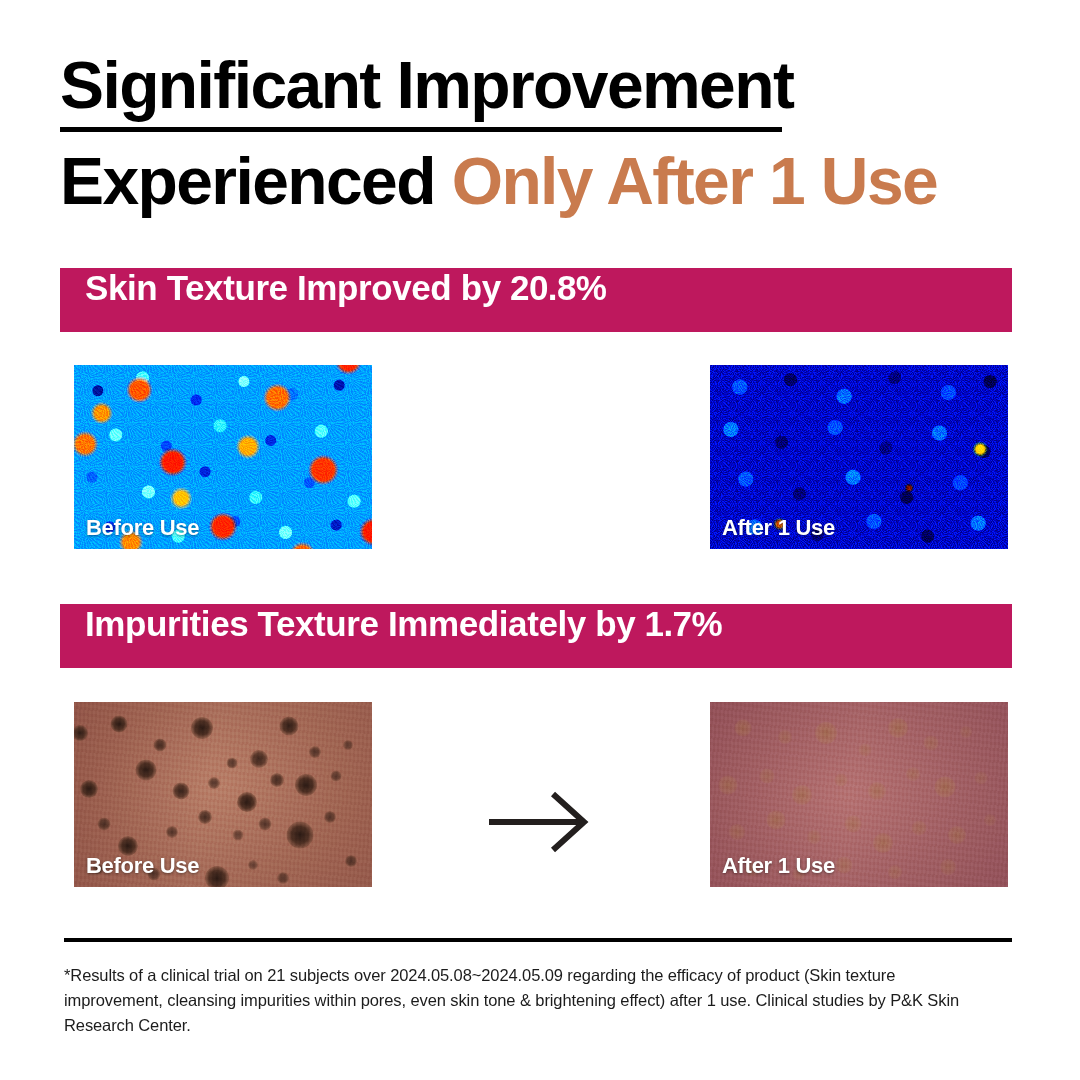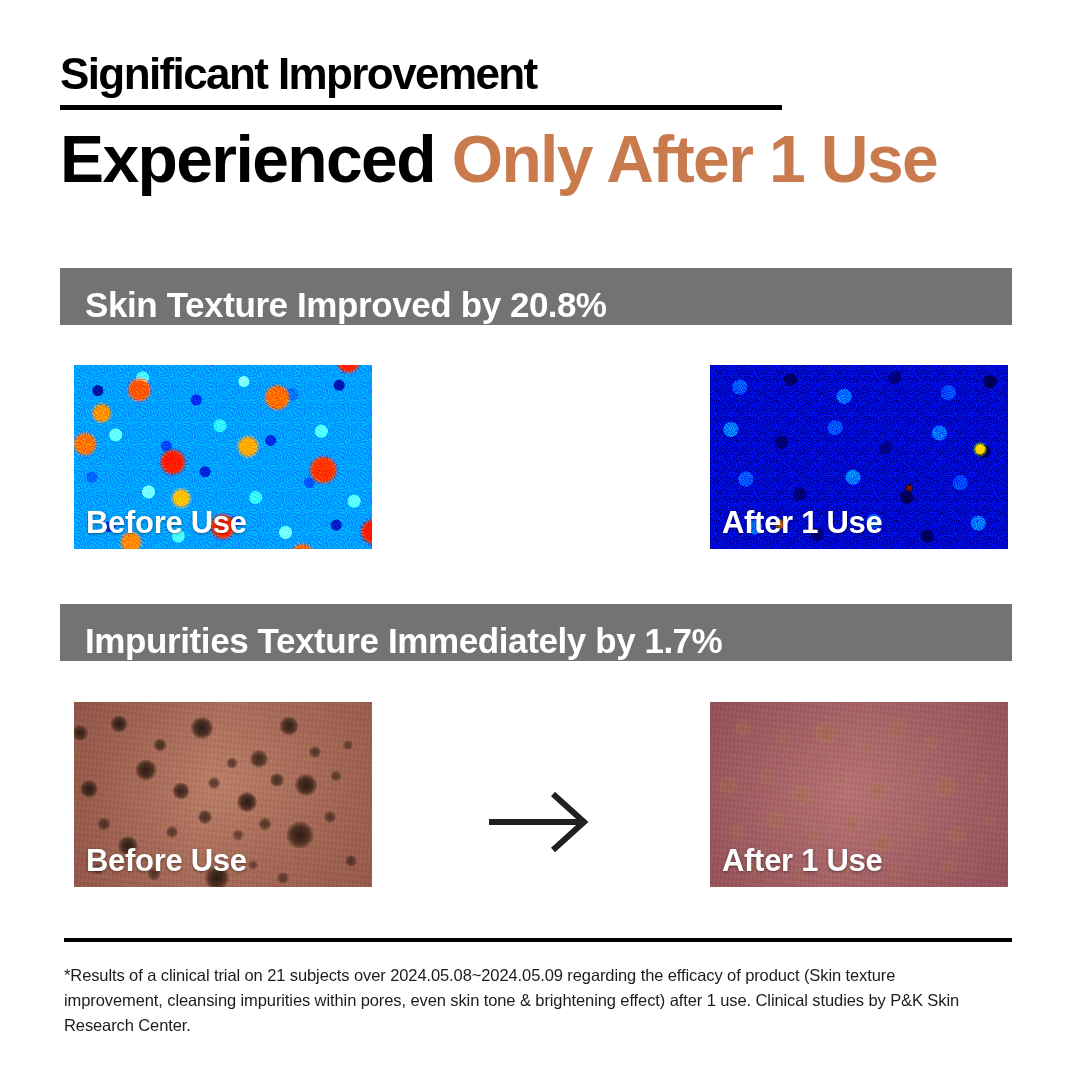--- a/index.html
+++ b/index.html
@@ -16,21 +16,21 @@
   }
 
   
   .headline {
     position: absolute;
     left: 60px;
     top: 52px;
     width: 980px;
   }
   .headline-line1 {
-    font-size: 44px;
+    font-size: 66px;
     font-weight: 700;
     line-height: 1.02;
     color: #000000;
     letter-spacing: -1.6px;
     display: inline-block;
     white-space: nowrap;
   }
   .headline-underline {
     width: 722px;
     height: 5px;
@@ -46,24 +46,24 @@
     white-space: nowrap;
   }
   .hl-black { color: #000000; }
   .hl-accent { color: #C97B4E; }
 
   
   .banner {
     position: absolute;
     left: 60px;
     width: 952px;
-    height: 57px;
-    background: #737373;
+    height: 64px;
+    background: #be185d;
     display: flex;
-    align-items: flex-end;
+    align-items: flex-start;
     box-sizing: border-box;
     padding-left: 25px;
   }
   .banner-text {
     color: #ffffff;
     font-size: 35px;
     font-weight: 600;
     letter-spacing: -0.4px;
     white-space: nowrap;
   }
@@ -91,21 +91,21 @@
   .panel-right { left: 710px; }
   #row-texture .panel { top: 0; width: 298px; height: 184px; }
   #row-impurities .panel { top: 0; width: 298px; height: 185px; }
   #row-impurities .panel-right { left: 710px; }
 
   .panel-caption {
     position: absolute;
     left: 12px;
     bottom: 8px;
     color: #ffffff;
-    font-size: 31px;
+    font-size: 22px;
     font-weight: 600;
     letter-spacing: -0.3px;
     z-index: 5;
     text-shadow: 0 1px 3px rgba(0,0,0,0.45);
     white-space: nowrap;
   }
   .panel-caption .strong { font-weight: 800; }
 
   
   .heatmap {

